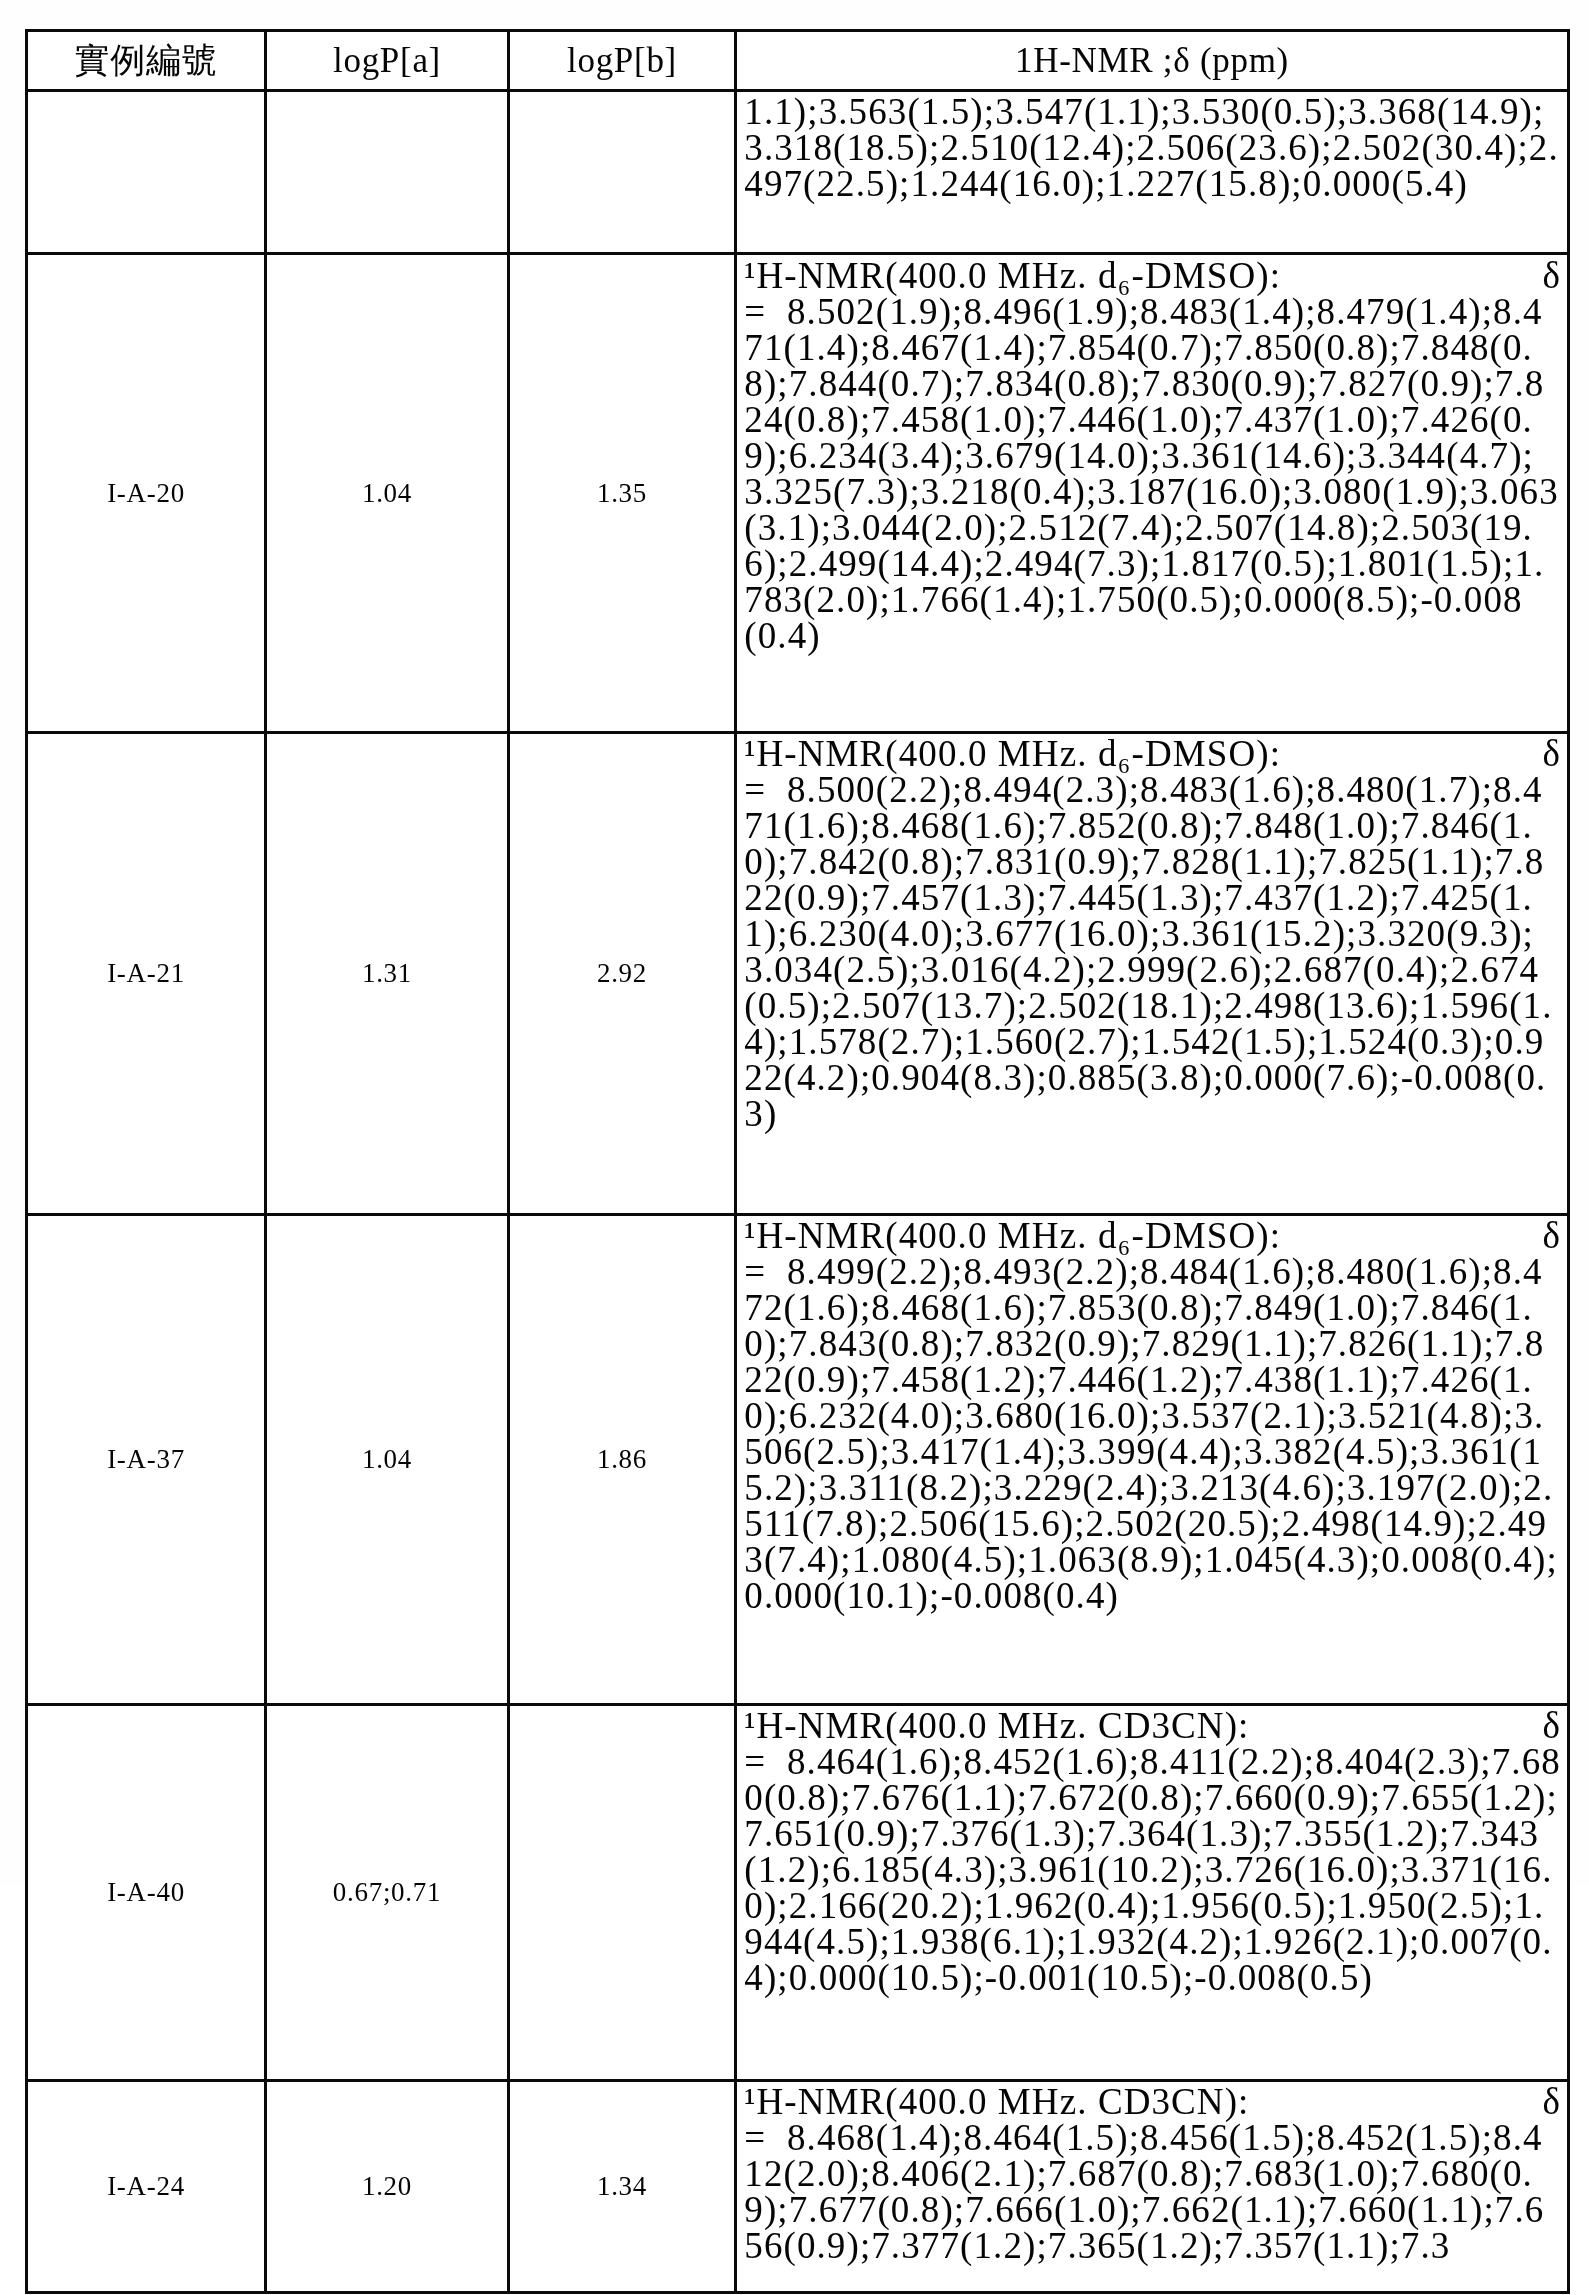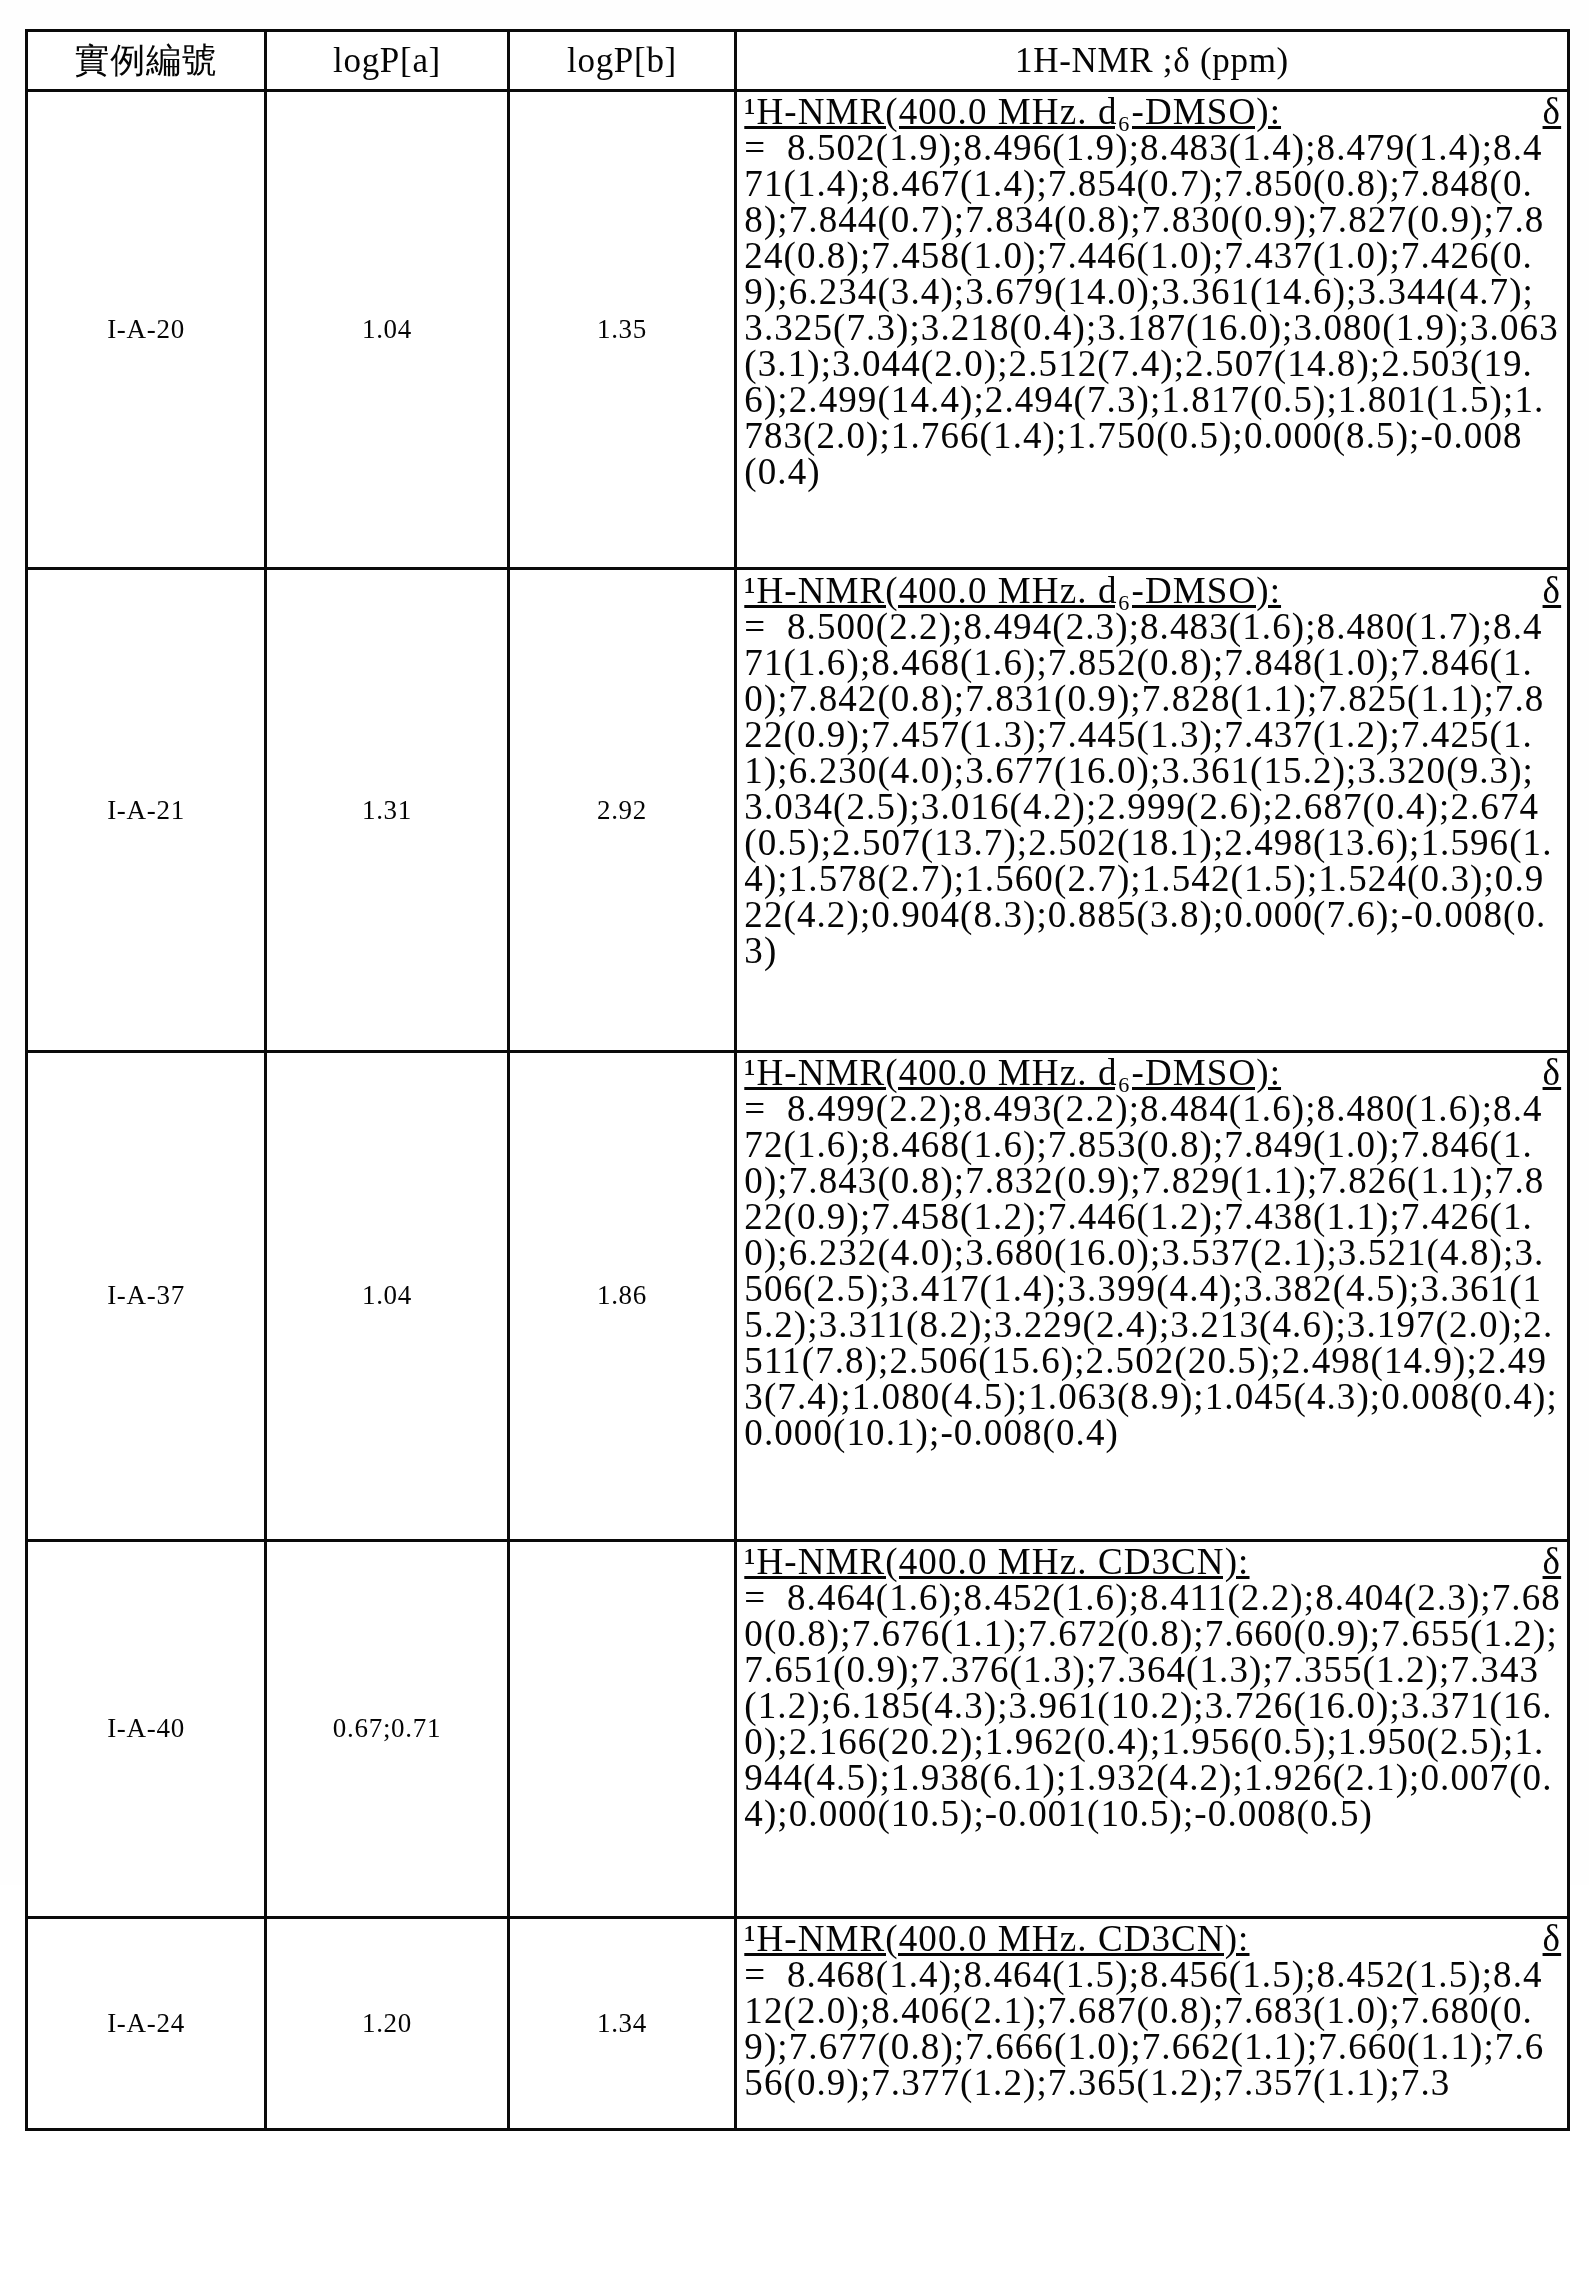--- a/index.html
+++ b/index.html
@@ -52,21 +52,20 @@
     vertical-align: top;
     padding: 2.2px 5.9px 2.2px 7.3px;
     font-size: 37px;
     line-height: 36px;
     letter-spacing: 1.1px;
   }
   .nmr-head {
     display: flex;
     justify-content: space-between;
     white-space: nowrap;
-    text-decoration: underline;
   }
   .nmr-body {
     white-space: pre-wrap;
     word-break: break-all;
     text-align: left;
   }
   tr.r1 td { height: 156px; }
   tr.r2 td { height: 471px; }
   tr.r3 td { height: 475px; }
   tr.r4 td { height: 482px; }
@@ -87,20 +86,28 @@
     </colgroup>
     <thead>
       <tr class="r0">
         <th>實例編號</th>
         <th>logP[a]</th>
         <th>logP[b]</th>
         <th>1H-NMR ;δ (ppm)</th>
       </tr>
     </thead>
     <tbody>
+      <tr class="r1">
+        <td class="c-id"></td>
+        <td class="c-a"></td>
+        <td class="c-b"></td>
+        <td class="c-nmr">
+          <div class="nmr-body">1.1);3.563(1.5);3.547(1.1);3.530(0.5);3.368(14.9);3.318(18.5);2.510(12.4);2.506(23.6);2.502(30.4);2.497(22.5);1.244(16.0);1.227(15.8);0.000(5.4)</div>
+        </td>
+      </tr>
       <tr class="r2">
         <td class="c-id">I-A-20</td>
         <td class="c-a">1.04</td>
         <td class="c-b">1.35</td>
         <td class="c-nmr">
           <div class="nmr-head">
             <span>¹H-NMR(400.0 MHz. d₆-DMSO):</span>
             <span>δ</span>
           </div>
           <div class="nmr-body">=  8.502(1.9);8.496(1.9);8.483(1.4);8.479(1.4);8.471(1.4);8.467(1.4);7.854(0.7);7.850(0.8);7.848(0.8);7.844(0.7);7.834(0.8);7.830(0.9);7.827(0.9);7.824(0.8);7.458(1.0);7.446(1.0);7.437(1.0);7.426(0.9);6.234(3.4);3.679(14.0);3.361(14.6);3.344(4.7);3.325(7.3);3.218(0.4);3.187(16.0);3.080(1.9);3.063(3.1);3.044(2.0);2.512(7.4);2.507(14.8);2.503(19.6);2.499(14.4);2.494(7.3);1.817(0.5);1.801(1.5);1.783(2.0);1.766(1.4);1.750(0.5);0.000(8.5);-0.008(0.4)</div>

